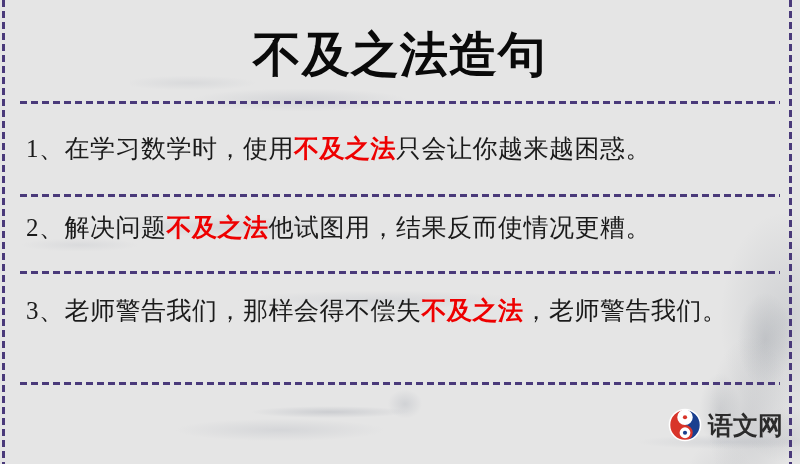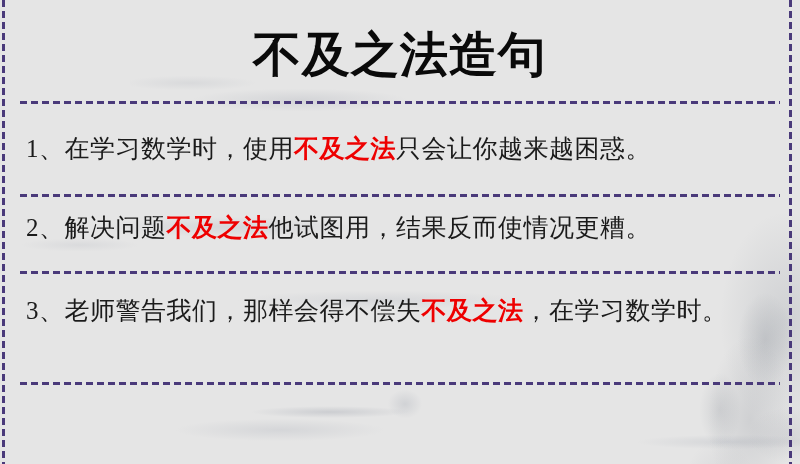--- a/index.html
+++ b/index.html
@@ -186,19 +186,34 @@
 
   <div class="divider div-2"></div>
 
   <div class="sentence s2">
     <span>2、</span><span>解决问题</span><span class="kw">不及之法</span><span>他试图用，结果反而使情况更糟。</span>
   </div>
 
   <div class="divider div-3"></div>
 
   <div class="sentence s3">
-    <span>3、</span><span>老师警告我们，那样会得不偿失</span><span class="kw">不及之法</span><span>，在学习数学时。</span>
+    <span>3、</span><span>老师警告我们，那样会得不偿失</span><span class="kw">不及之法</span><span>，老师警告我们。</span>
   </div>
 
   <div class="divider div-4"></div>
 
+  <div class="logo">
+    <span class="logo-mark">
+      <svg viewBox="0 0 34 34" width="34" height="34" aria-hidden="true">
+        <circle cx="17" cy="17" r="15.5" fill="#ffffff"></circle>
+        <path d="M17 1.5 A15.5 15.5 0 0 1 17 32.5 A7.75 7.75 0 0 1 17 17 A7.75 7.75 0 0 0 17 1.5 Z" fill="#1a3f8f"></path>
+        <path d="M17 1.5 A15.5 15.5 0 0 0 17 32.5 A7.75 7.75 0 0 0 17 17 A7.75 7.75 0 0 1 17 1.5 Z" fill="#d8342a"></path>
+        <circle cx="17" cy="9.25" r="5.4" fill="#ffffff"></circle>
+        <circle cx="17" cy="24.75" r="5.4" fill="#ffffff"></circle>
+        <circle cx="17" cy="9.25" r="2.1" fill="#d8342a"></circle>
+        <circle cx="17" cy="24.75" r="2.1" fill="#1a3f8f"></circle>
+        <circle cx="17" cy="17" r="15.5" fill="none" stroke="#ffffff" stroke-width="1.6"></circle>
+      </svg>
+    </span>
+    <span class="logo-text">语文网</span>
+  </div>
 
 </div>
 
 </body></html>

